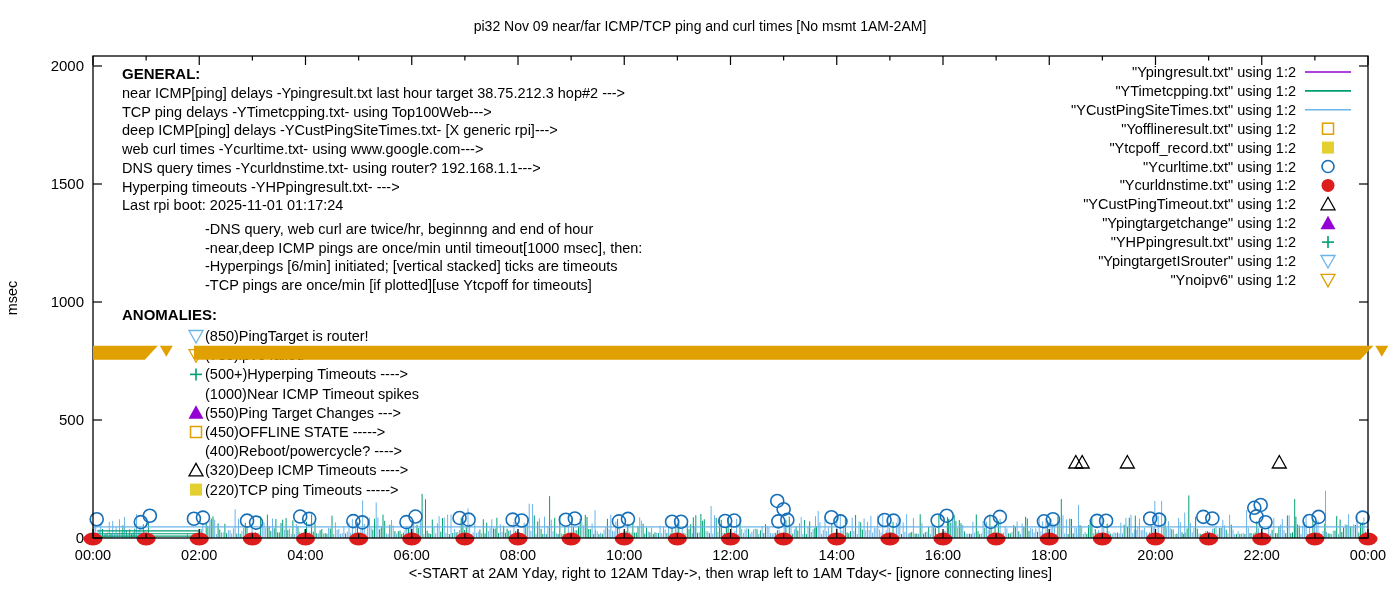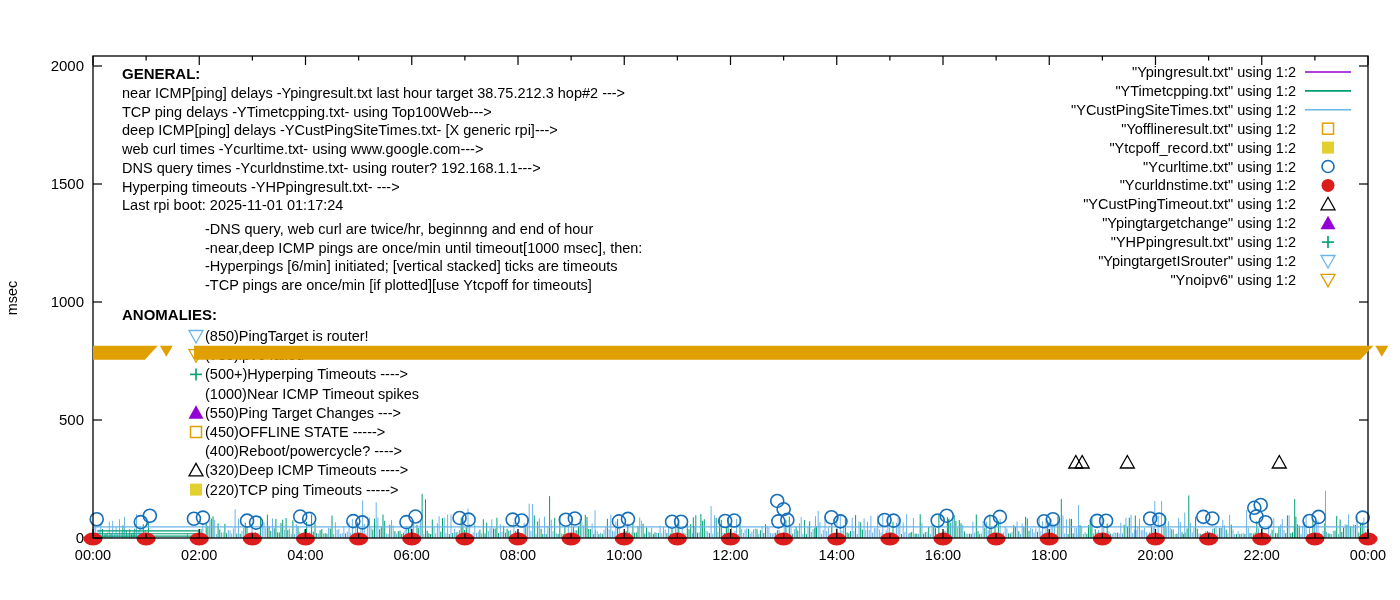--- a/index.html
+++ b/index.html
@@ -11,20 +11,21 @@
                 font-size:14.5px;transform:rotate(-90deg);}
   #x-axis-footer{position:absolute;top:565px;left:93px;width:1275px;text-align:center;
                  font-size:14.5px;}
   svg{position:absolute;top:0;left:0;}
   svg text{font-family:"Liberation Sans", sans-serif;}
 </style>
 </head>
 <body>
 
 <div id="stage">
+  <div id="chart-title">pi32 Nov 09  near/far ICMP/TCP ping and curl times [No msmt 1AM-2AM]</div>
   <div id="y-axis-label">msec</div>
   <svg id="plot" width="1400" height="600" viewBox="0 0 1400 600">
       <line x1="94" y1="538" x2="94" y2="526.7734855885501" stroke="#6ab4e8" stroke-width="1"></line>
       <line x1="95.7" y1="538" x2="95.7" y2="525.0291262747457" stroke="#6ab4e8" stroke-width="1"></line>
       <line x1="97.4" y1="538" x2="97.4" y2="532.5069292622857" stroke="#009e73" stroke-width="1"></line>
       <line x1="99.10000000000001" y1="538" x2="99.10000000000001" y2="529.5383319892225" stroke="#6ab4e8" stroke-width="1"></line>
       <line x1="100.80000000000001" y1="538" x2="100.80000000000001" y2="522.877509683469" stroke="#6ab4e8" stroke-width="1"></line>
       <line x1="102.50000000000001" y1="538" x2="102.50000000000001" y2="528.985399602088" stroke="#009e73" stroke-width="1"></line>
       <line x1="104.20000000000002" y1="538" x2="104.20000000000002" y2="533.9997046344042" stroke="#6ab4e8" stroke-width="1"></line>
       <line x1="105.90000000000002" y1="538" x2="105.90000000000002" y2="533.9475522209054" stroke="#009e73" stroke-width="1"></line>
@@ -969,13 +970,14 @@
       <text x="1296" y="228.2" fill="#000" font-size="14.5px" text-anchor="end">"Ypingtargetchange" using 1:2</text>
       <polygon points="1320.5,229.2 1335.5,229.2 1328,215.7" fill="#9400d3"></polygon>
       <text x="1296" y="247.1" fill="#000" font-size="14.5px" text-anchor="end">"YHPpingresult.txt" using 1:2</text>
       <line x1="1322" y1="242.1" x2="1334" y2="242.1" stroke="#009e73" stroke-width="1.6"></line>
       <line x1="1328" y1="236.1" x2="1328" y2="248.1" stroke="#009e73" stroke-width="1.6"></line>
       <text x="1296" y="266" fill="#000" font-size="14.5px" text-anchor="end">"YpingtargetISrouter" using 1:2</text>
       <polygon points="1321,255.5 1335,255.5 1328,268" fill="none" stroke="#6ab4e8" stroke-width="1.3"></polygon>
       <text x="1296" y="284.9" fill="#000" font-size="14.5px" text-anchor="end">"Ynoipv6" using 1:2</text>
       <polygon points="1321,274.4 1335,274.4 1328,286.9" fill="none" stroke="#dfa000" stroke-width="1.3"></polygon>
     </svg>
+  <div id="x-axis-footer">&lt;-START at 2AM Yday, right to 12AM Tday-&gt;, then wrap left to 1AM Tday&lt;- [ignore connecting lines]</div>
 </div>
 
 </body></html>

